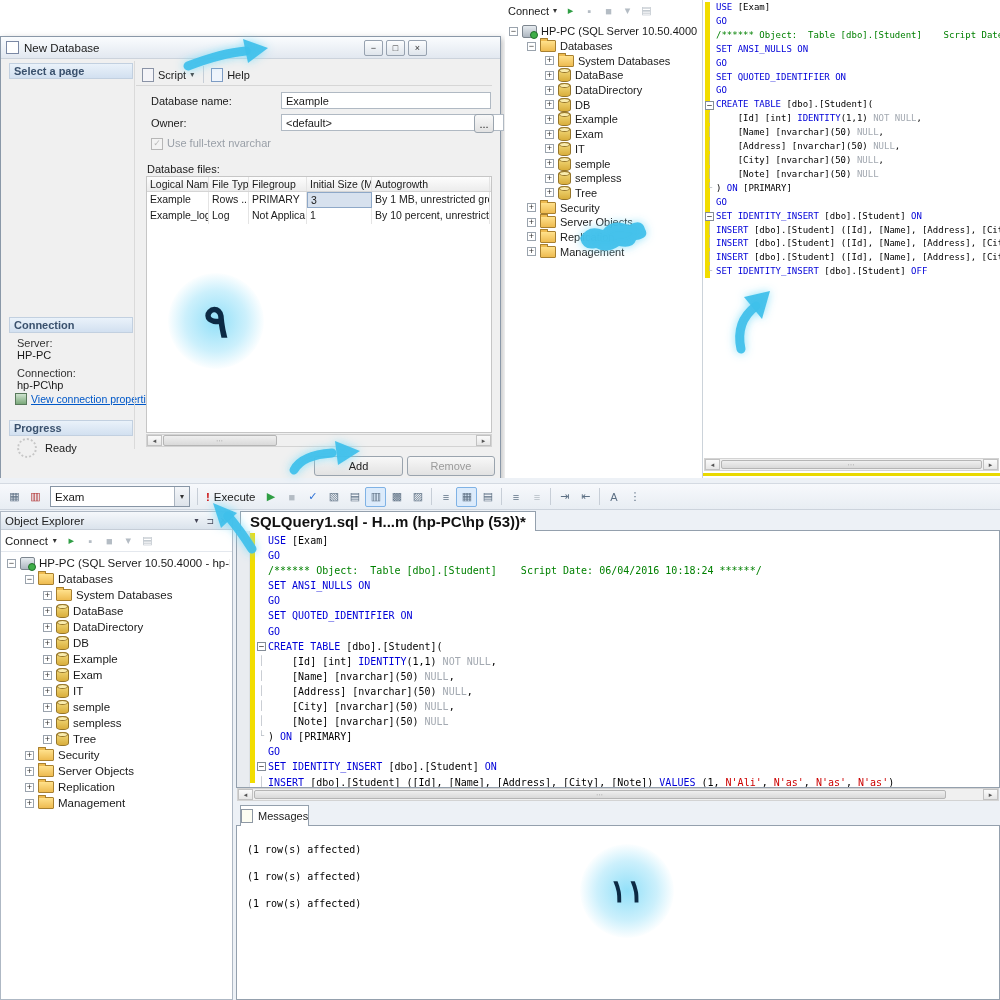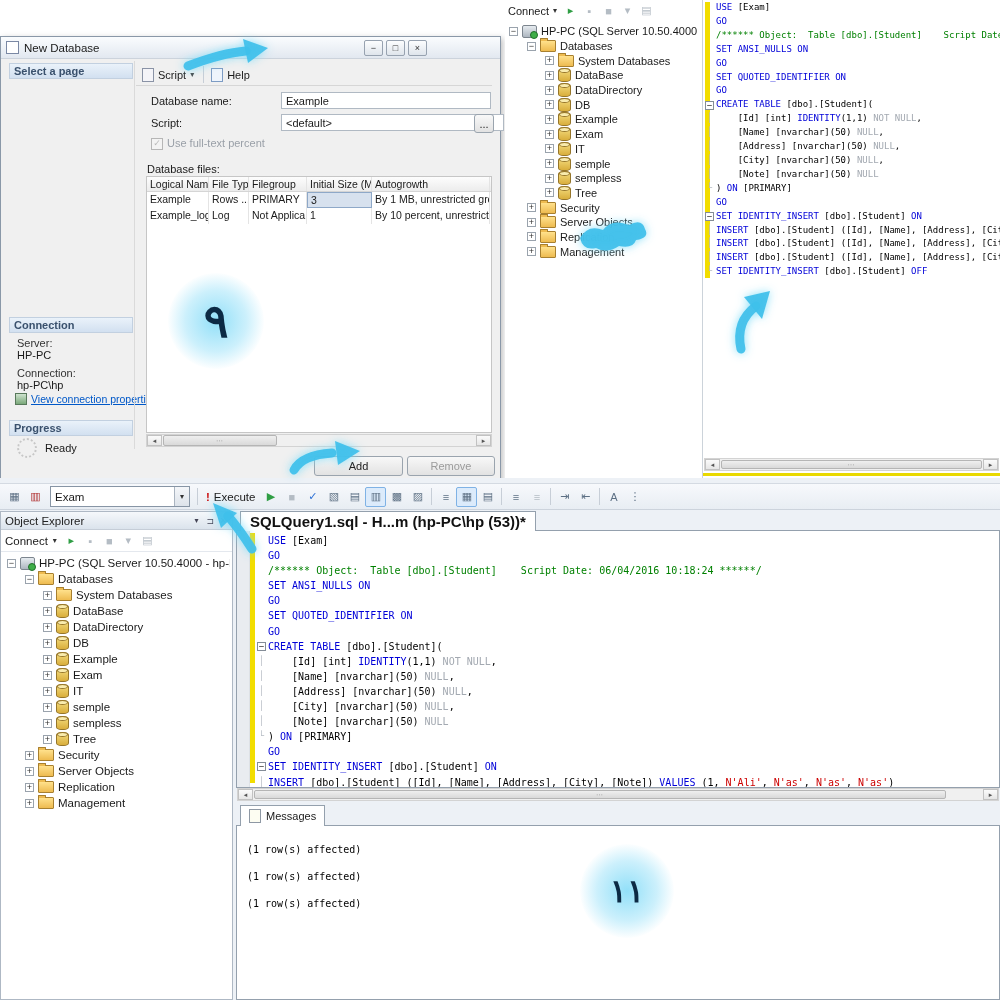--- a/index.html
+++ b/index.html
@@ -109,27 +109,27 @@
       <span>Script</span>
       <span style="font-size:8px;margin:0 6px 0 4px;color:#444;">▾</span>
       <span class="vsep"></span>
       <span style="width:10px;height:12px;background:#eef4fc;border:1px solid #7d9cc4;margin:0 4px;"></span>
       <span>Help</span>
     </div>
 
     <div class="lbl" style="left:150px;top:58px;">Database name:</div>
     <div class="tbx" style="left:280px;top:55px;width:210px;height:17px;">Example</div>
 
-    <div class="lbl" style="left:150px;top:80px;">Script:</div>
+    <div class="lbl" style="left:150px;top:80px;">Owner:</div>
     <div class="tbx" style="left:280px;top:77px;width:223px;height:17px;">&lt;default&gt;</div>
     <div class="btn" style="left:473px;top:77px;width:18px;height:17px;">...</div>
 
     <span style="position:absolute;left:150px;top:101px;width:10px;height:10px;background:#f3f3f3;border:1px solid #b6b6b6;
                  font-size:9px;line-height:9px;text-align:center;color:#b9b9b9;">✓</span>
-    <div class="lbl" style="left:166px;top:100px;color:#9aa0a8;">Use full-text percent</div>
+    <div class="lbl" style="left:166px;top:100px;color:#9aa0a8;">Use full-text nvarchar</div>
 
     <div class="lbl" style="left:146px;top:126px;">Database files:</div>
 
     <div id="filesgrid" style="position:absolute;left:145px;top:139px;width:346px;height:257px;background:#fff;
                 border:1px solid #c6c6c6;font-size:10.5px;box-sizing:border-box;overflow:hidden;">
         <div class="gridhead">
           <span class="gh" style="width: 62px;">Logical Name</span>
           <span class="gh" style="width: 40px;">File Type</span>
           <span class="gh" style="width: 58px;">Filegroup</span>
           <span class="gh" style="width: 65px;">Initial Size (MB)</span>
@@ -472,21 +472,21 @@
     </div>
 
     <div class="hscroll" style="left:237px;top:310px;width:762px;height:13px;">
       <span class="arr">◂</span>
       <span class="thumb" style="width:690px;margin:1px;">⋯</span>
       <span style="flex:1"></span>
       <span class="arr">▸</span>
     </div>
 
     <div style="position:absolute;left:240px;top:327px;height:20px;background:#fff;border:1px solid #94a0ad;border-bottom:none;
-                display:flex;align-items:center;padding:0 8px;font-size:11px;z-index:3;">
+                display:flex;align-items:center;padding:0 0;font-size:11px;z-index:3;">
       <span style="width:10px;height:12px;background:#fdfdf2;border:1px solid #8e98a4;margin-right:5px;"></span>
       <span>Messages</span>
     </div>
     <div id="msgbody" style="position:absolute;left:236px;top:347px;width:764px;height:175px;background:#fff;
                 border:1px solid #94a0ad;box-sizing:border-box;padding:10px 0 0 10px;z-index:2;">
         <div class="msgline">(1 row(s) affected)</div>
         <div class="msgline">(1 row(s) affected)</div>
         <div class="msgline">(1 row(s) affected)</div>
       </div>
   </div>

